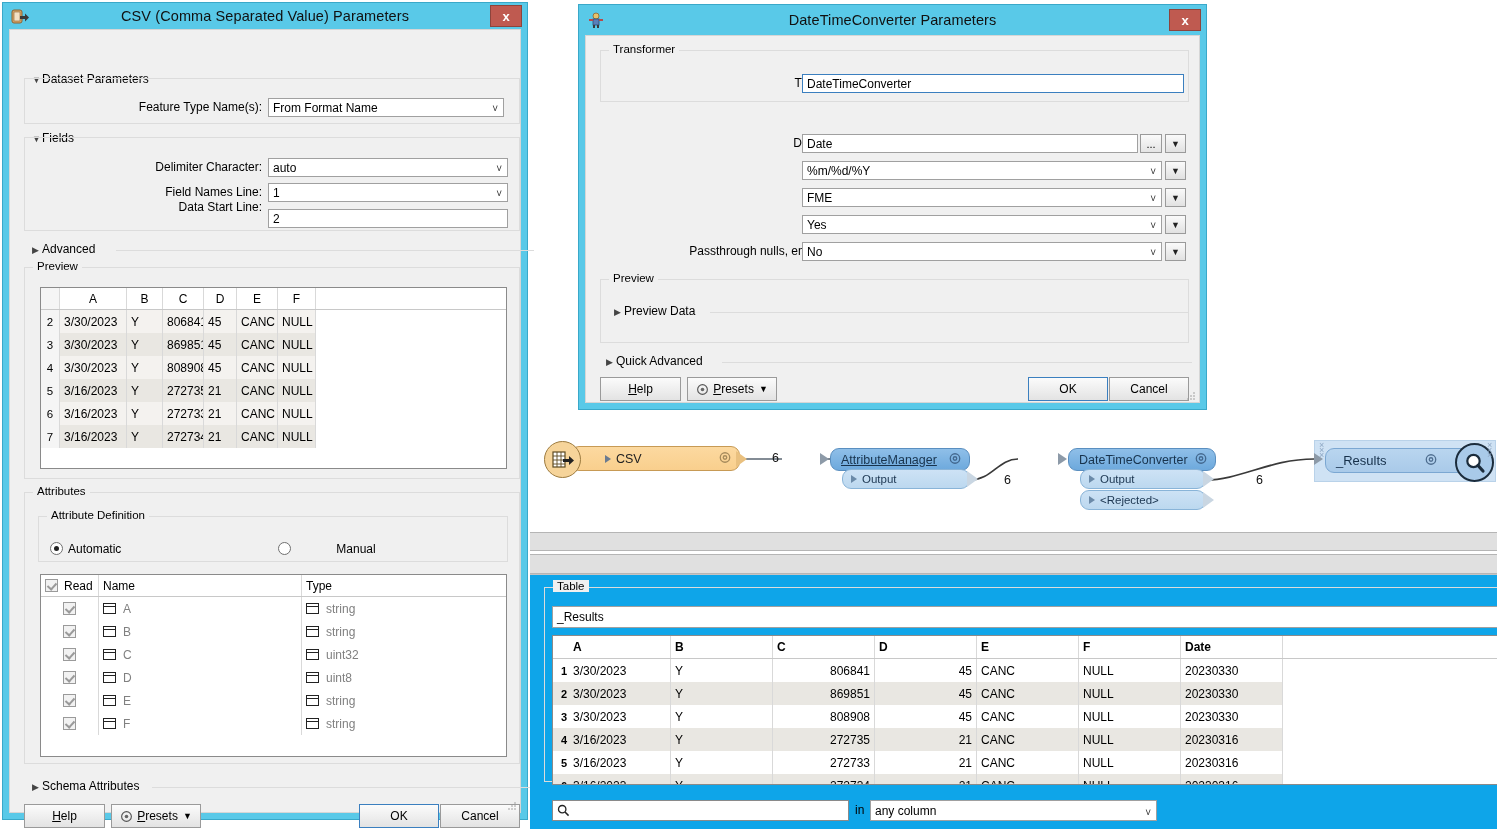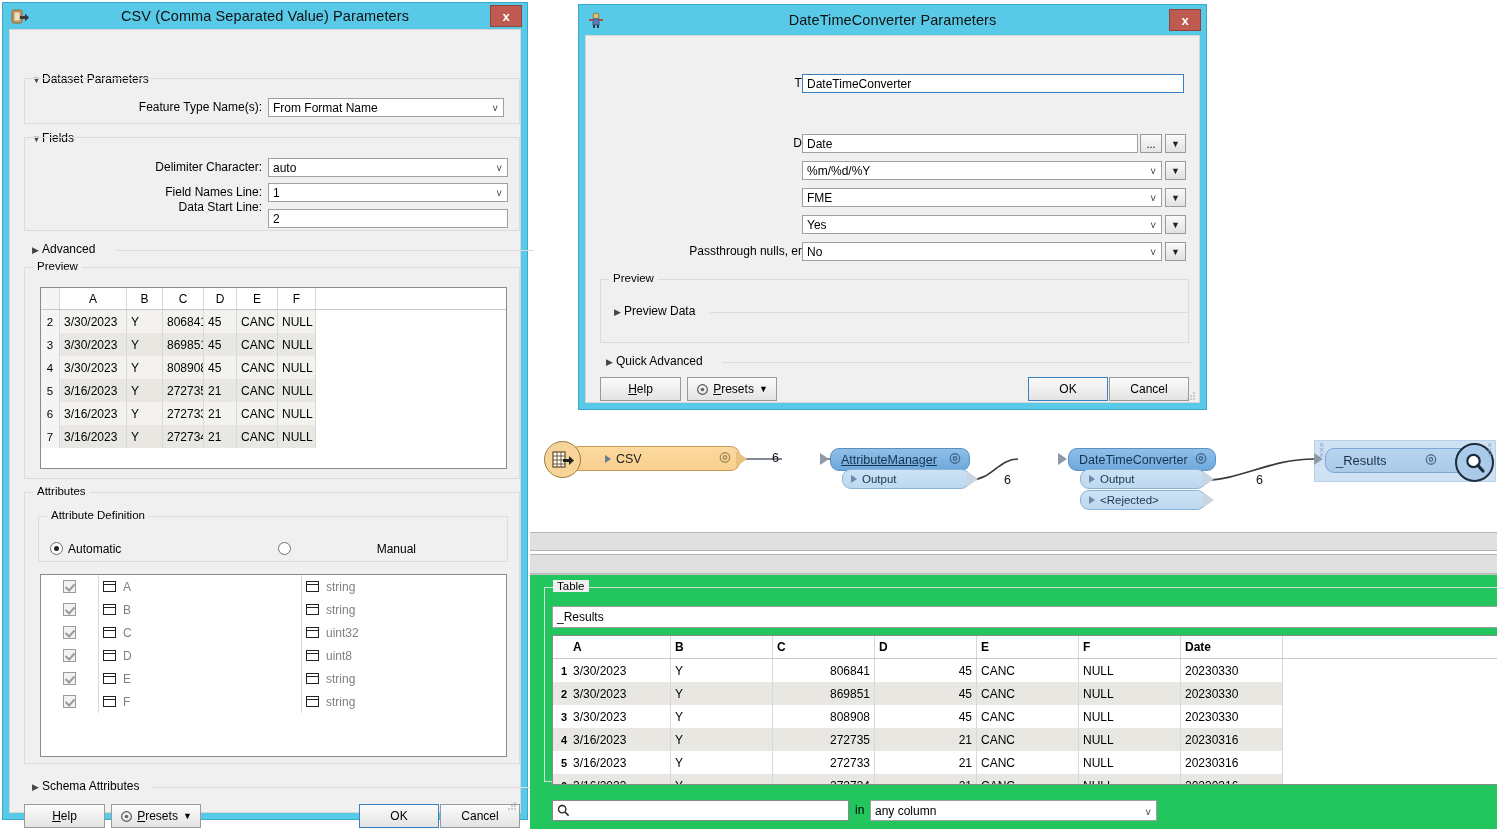--- a/index.html
+++ b/index.html
@@ -221,23 +221,31 @@
 
     <div class="grp" style="left:14px;top:462px;width:496px;height:272px;">
       <span class="grp-lbl">Attributes</span>
     </div>
     <div class="grp" style="left:28px;top:486px;width:470px;height:46px;">
       <span class="grp-lbl">Attribute Definition</span>
     </div>
     <div class="radio on" style="left:40px;top:512px;"></div>
     <div class="lbl" style="left:58px;top:512px;width:120px;text-align:left;">Automatic</div>
     <div class="radio" style="left:268px;top:512px;"></div>
-    <div class="lbl" style="left:286px;top:512px;width:120px;text-align:right;">Manual</div>
+    <div class="lbl" style="left:286px;top:512px;width:120px;text-align:center;">Manual</div>
 
     <div class="tbl" style="left:30px;top:544px;width:467px;height:183px;">
+      <div class="trow thead" style="height:21px;background:#fff;">
+        <div class="tcell" style="width:58px;">
+          <span class="chk on" style="margin-right:6px;"></span>
+          <span>Read</span>
+        </div>
+        <div class="tcell" style="width:203px;">Name</div>
+        <div class="tcell" style="flex:1;border-right:none;">Type</div>
+      </div>
       <div id="csv-attr-body">
           <div class="trow" style="height: 23px;">
             <div class="tcell" style="width: 58px; justify-content: center;">
               <span class="chk on"></span>
             </div>
             <div class="tcell" style="width: 203px; color: rgb(128, 128, 128);">
               <span class="attrbox" style="margin-right: 7px;"></span>
               <span>A</span>
             </div>
             <div class="tcell" style="flex: 1 1 0%; border-right: none; color: rgb(128, 128, 128);">
@@ -363,20 +371,23 @@
         <rect x="6" y="13" width="2" height="3" fill="#3a3a3a"></rect>
           <rect x="10" y="13" width="2" height="3" fill="#3a3a3a"></rect>
       </svg>
     </span>
     <span class="t">DateTimeConverter Parameters</span>
     <div class="win-close" style="top:4px;">x</div>
   </div>
 
   <div class="win-body" style="top:30px;">
 
+    <div class="grp" style="left:14px;top:14px;width:589px;height:52px;">
+      <span class="grp-lbl">Transformer</span>
+    </div>
     <div class="lbl" style="left:100px;top:40px;width:212px;">Transformer Name:</div>
     <div class="fld focus" style="left:216px;top:38px;width:382px;">DateTimeConverter</div>
 
 
     <div class="lbl" style="left:60px;top:100px;width:252px;">Datetime Attributes:</div>
     <div class="fld" style="left:216px;top:98px;width:336px;">Date</div>
     <div class="btn-sm" style="left:554px;top:98px;width:22px;">...</div>
     <div class="btn-drop" style="left:579px;top:98px;">▼</div>
 
     <div class="lbl" style="left:60px;top:127px;width:252px;">Input Format:</div>
@@ -538,21 +549,21 @@
         <line x1="14" y1="13.5" x2="19" y2="19" stroke="#1b2c3c" stroke-width="3.2" stroke-linecap="round"></line>
       </svg>
   </div>
   <div class="selmark" style="left:789px;top:28px;">×<br>×<br>×</div>
   <div class="selmark" style="left:957px;top:28px;">×<br>×<br>×</div>
 </div>
 
 <div class="panelbar" style="left:530px;top:532px;width:967px;height:19px;"></div>
 <div class="panelbar" style="left:530px;top:554px;width:967px;height:20px;"></div>
 
-<div style="position:absolute;left:530px;top:574px;width:967px;height:255px;background:#22c55e;border-top:1px solid #c4c4c4;box-sizing:border-box;">
+<div style="position:absolute;left:530px;top:574px;width:967px;height:255px;background:#0ea5e9;border-top:1px solid #c4c4c4;box-sizing:border-box;">
 
   <div class="grp" style="left:14px;top:12px;width:1000px;height:195px;border-right:none;">
     <span class="grp-lbl">Table</span>
   </div>
 
   <div class="fld" style="left:22px;top:31px;width:990px;height:22px;line-height:19px;">_Results</div>
 
   <div class="tbl" style="left:22px;top:60px;width:1248px;height:150px;">
     <div class="trow thead" style="height:22px;">
       <div class="tcell" style="width:16px;border-right:none;"></div>

